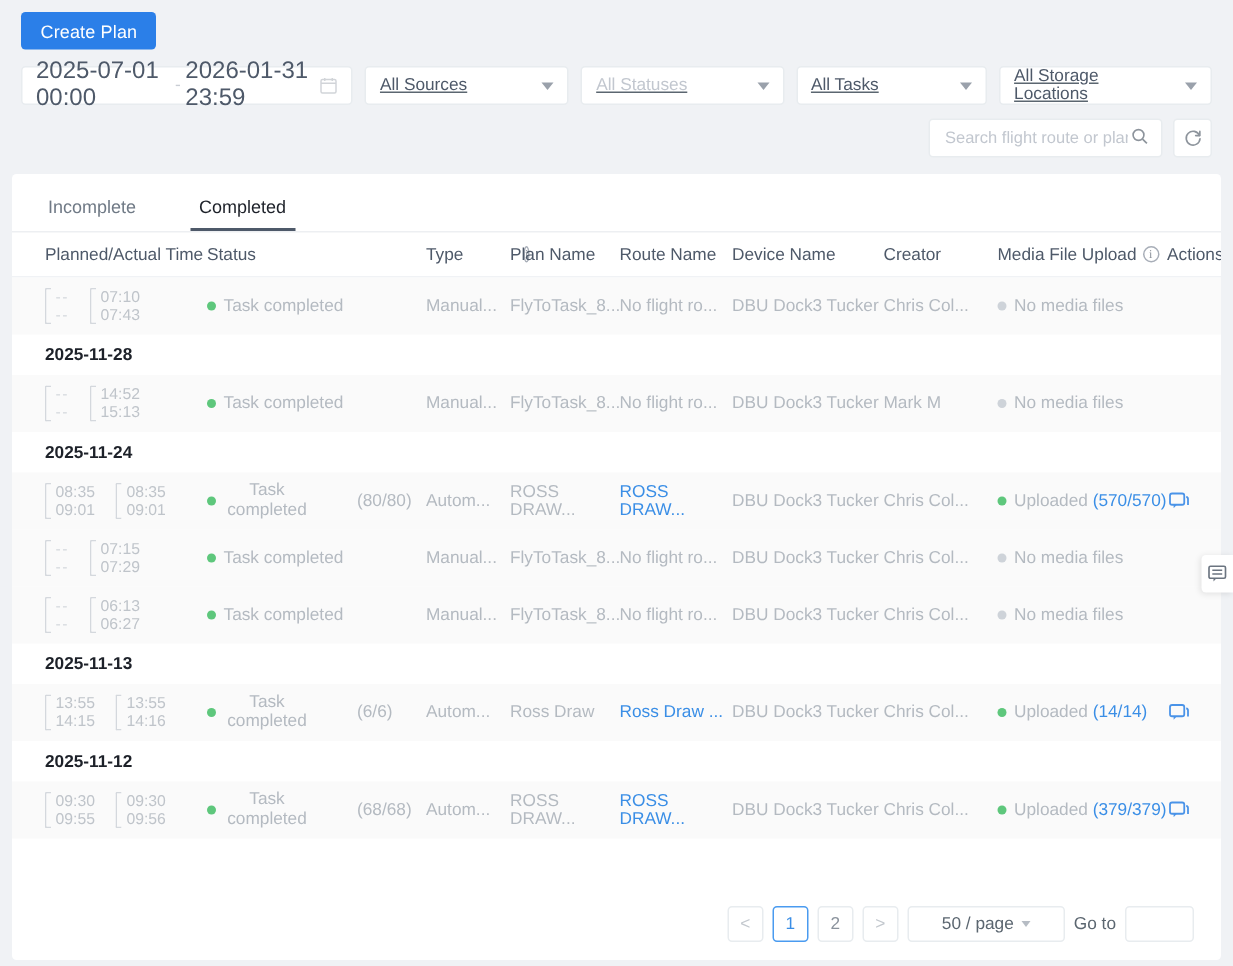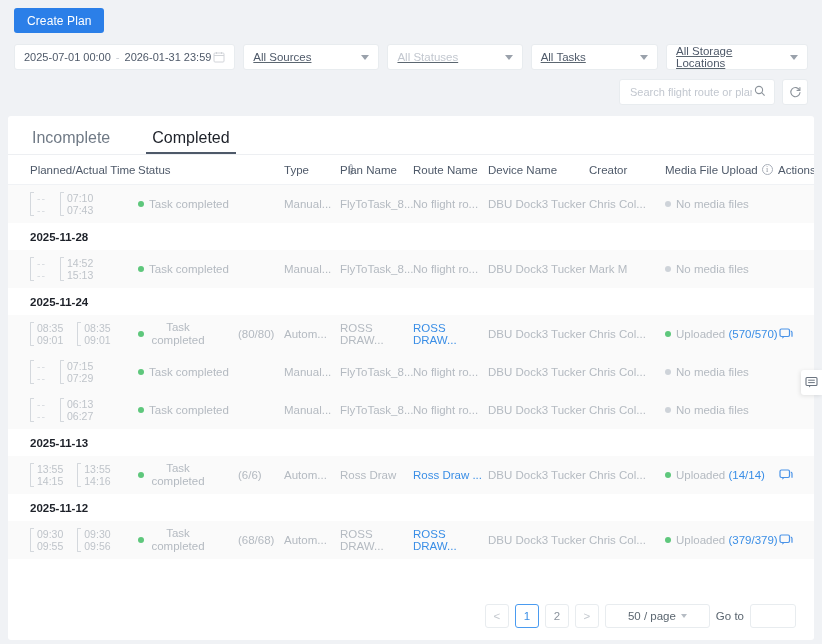--- a/index.html
+++ b/index.html
@@ -31,21 +31,21 @@
     padding: 11px 14px 0 14px;
   }
   .ctl {
     height: 26px; background: #fff;
     border: 1px solid #e8ecef; border-radius: 3px;
     display: flex; align-items: center;
     font-size: 11.5px; color: #5b6670;
     padding: 0 9px; cursor: pointer;
   }
   .daterange { width: 228px; justify-content: space-between; }
-  .daterange .dv { color: #4e5969; font-size: 11px; }
+  .daterange .dv { color: #4e5969; font-size: 16px; }
   .daterange .sep { color: #c9cdd4; padding: 0 3px; }
   .cal-icon { width: 12px; height: 12px; position: relative; opacity: .45; }
   .cal-icon svg { display: block; }
 
   .sel { justify-content: space-between; text-decoration: underline; }
   .sel.sources { width: 140px; }
   .sel.tasks { width: 131px; }
   .sel.statuses { width: 139px; }
   .sel.storage { width: 146px; }
   .sel .lab { color: #4e5969; }
@@ -94,21 +94,21 @@
   .tabs {
     display: flex; align-items: flex-end;
     height: 33px; padding: 0 22px;
     border-bottom: 1px solid #edeff2;
     margin-top: 6px;
   }
   .tab {
     position: relative; height: 32px;
     display: flex; align-items: center;
     padding: 0 2px; margin-right: 38px;
-    font-size: 16px; color: #707a86; cursor: pointer;
+    font-size: 12px; color: #707a86; cursor: pointer;
   }
   .tab.active { color: #1d2129; }
   .tab.active::after {
     content: ""; position: absolute; left: -4px; right: -4px; bottom: 0;
     height: 2px; background: #4e5969;
   }
 
   
   .thead {
     display: flex; align-items: center;

